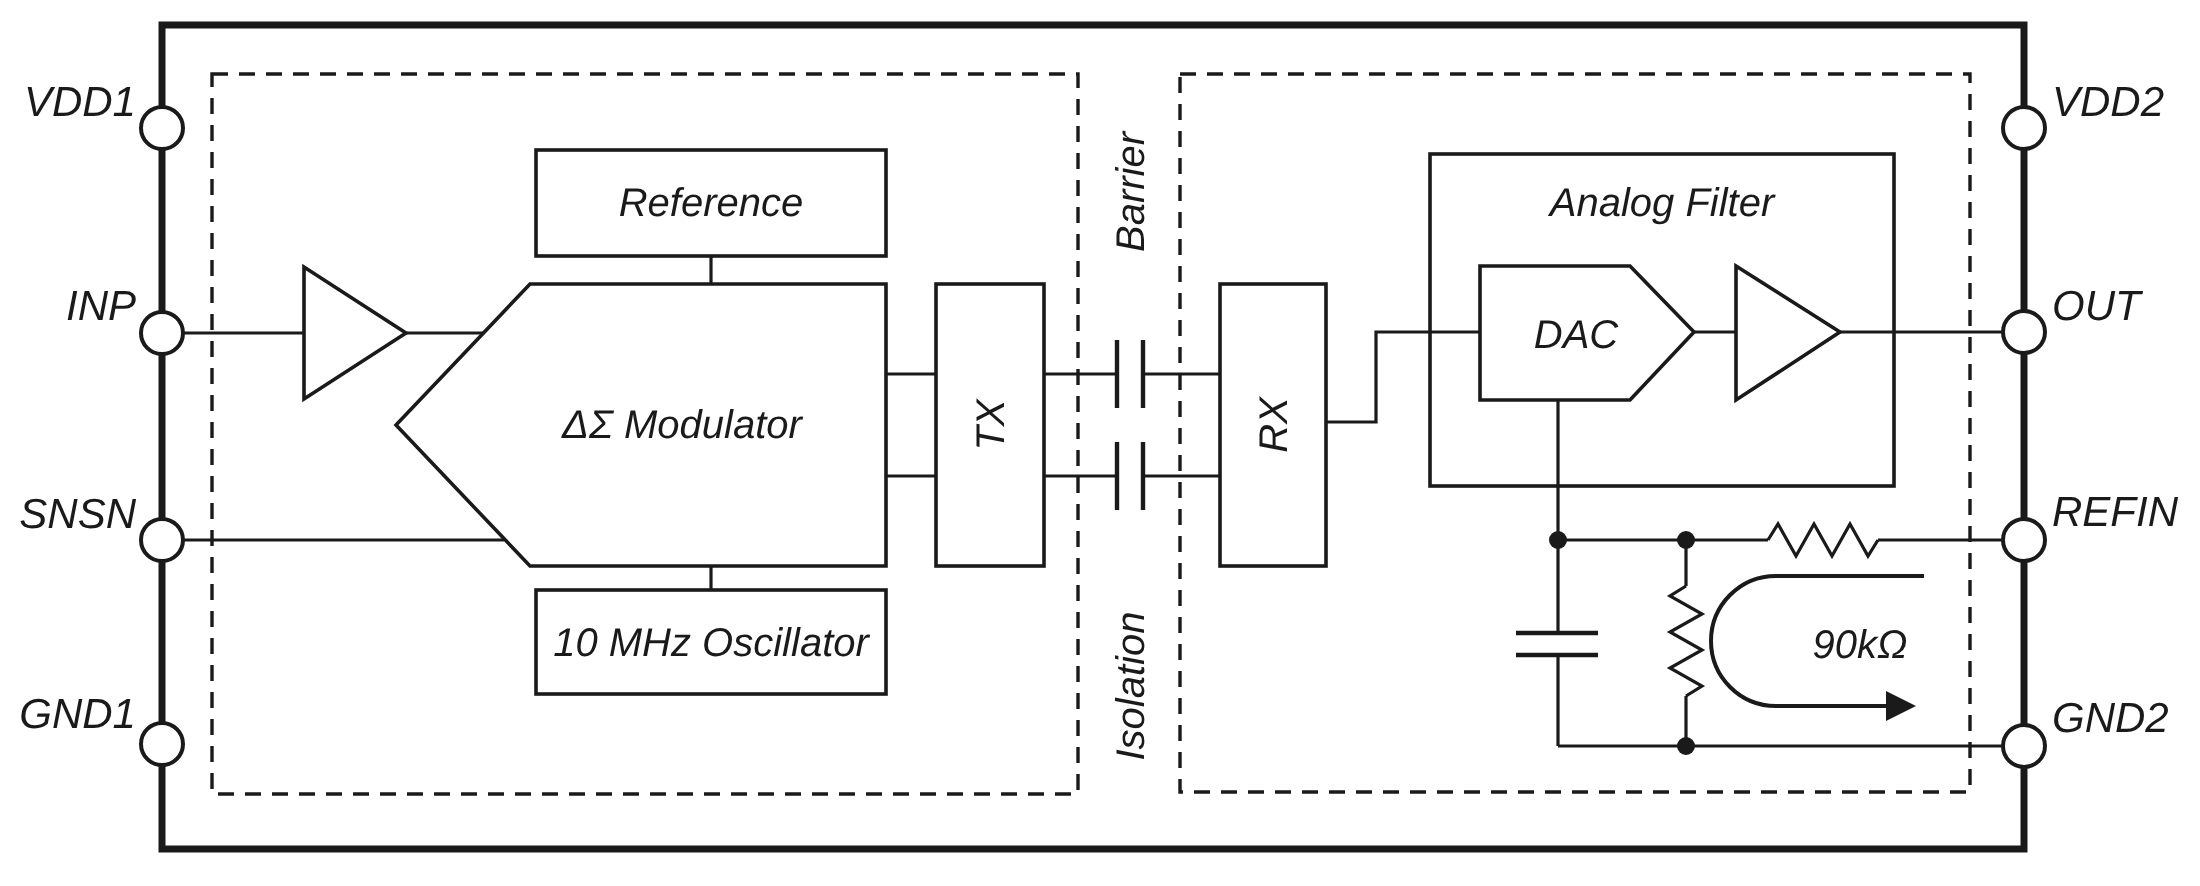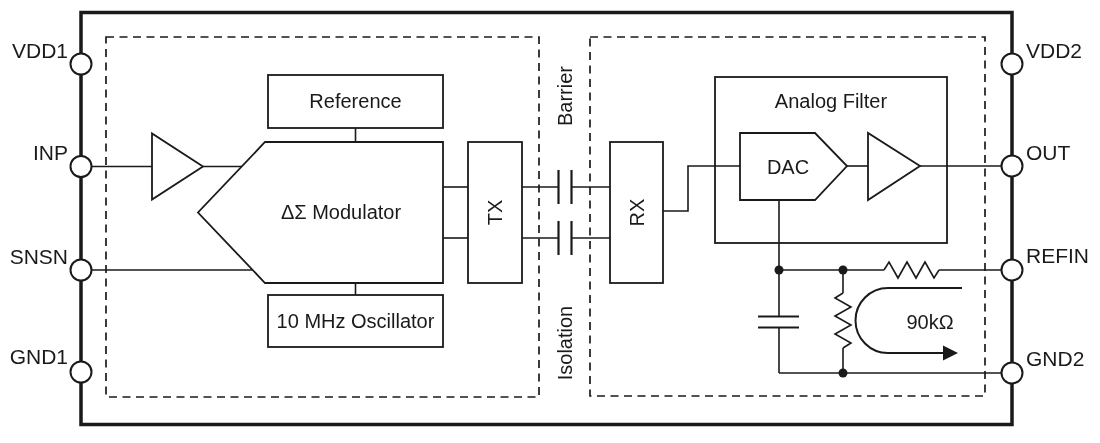--- a/index.html
+++ b/index.html
@@ -7,20 +7,21 @@
     padding: 0;
     background: #ffffff;
     font-family: "Liberation Sans", "DejaVu Sans", sans-serif;
   }
   .stage {
     position: relative;
     width: 1100px;
     height: 443px;
     background: #ffffff;
     overflow: hidden;
+    font-style: italic;
   }
   svg text {
     fill: #1a1a1a;
     font-family: "Liberation Sans", "DejaVu Sans", sans-serif;
   }
   .pin-label { font-size: 21px; }
   .block-label { font-size: 20px; }
   .rot-label { font-size: 20px; }
 </style>
 </head>

